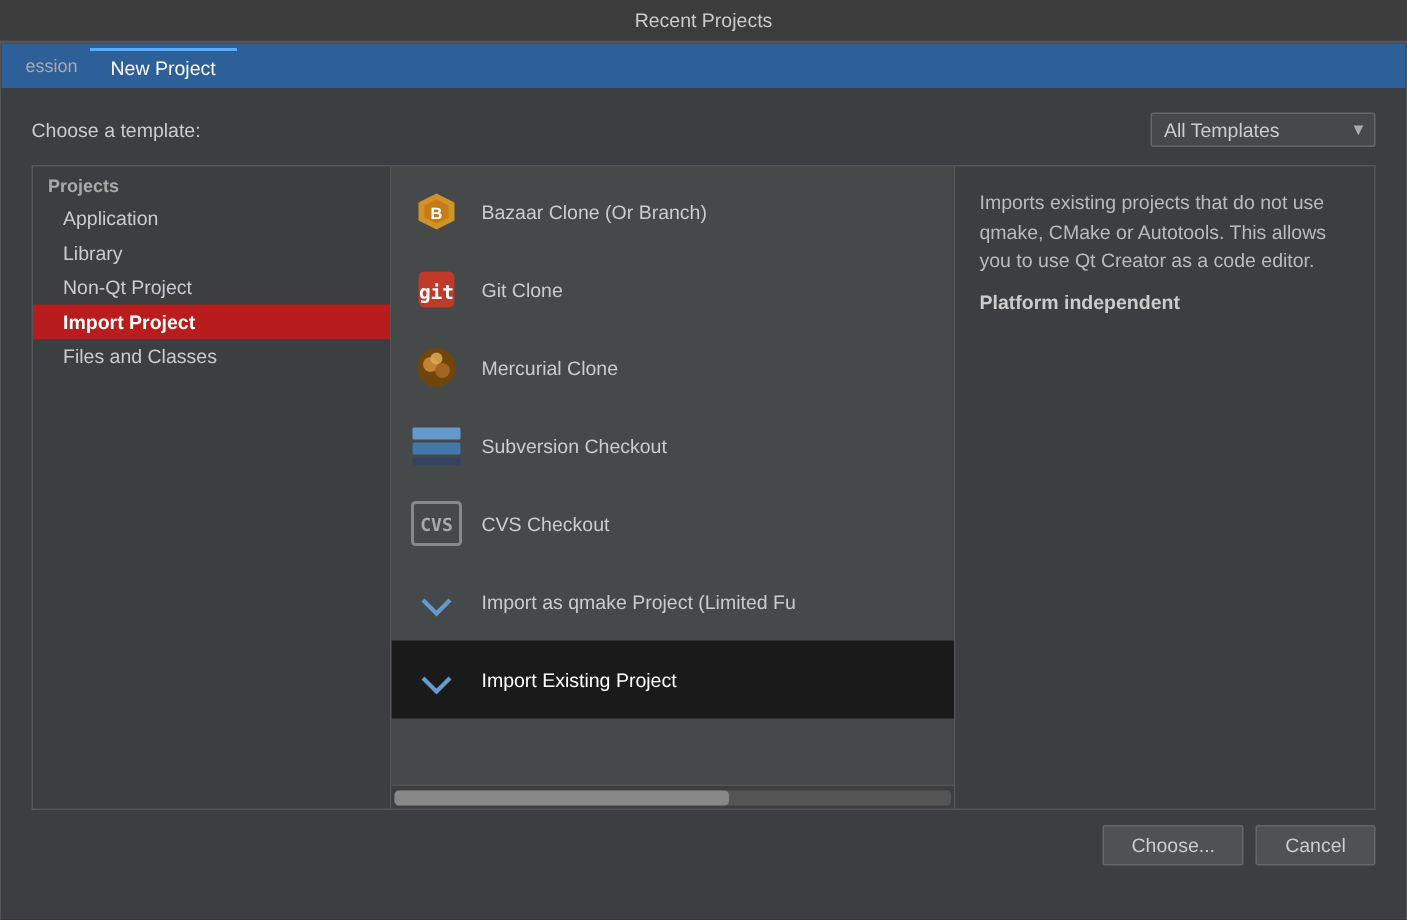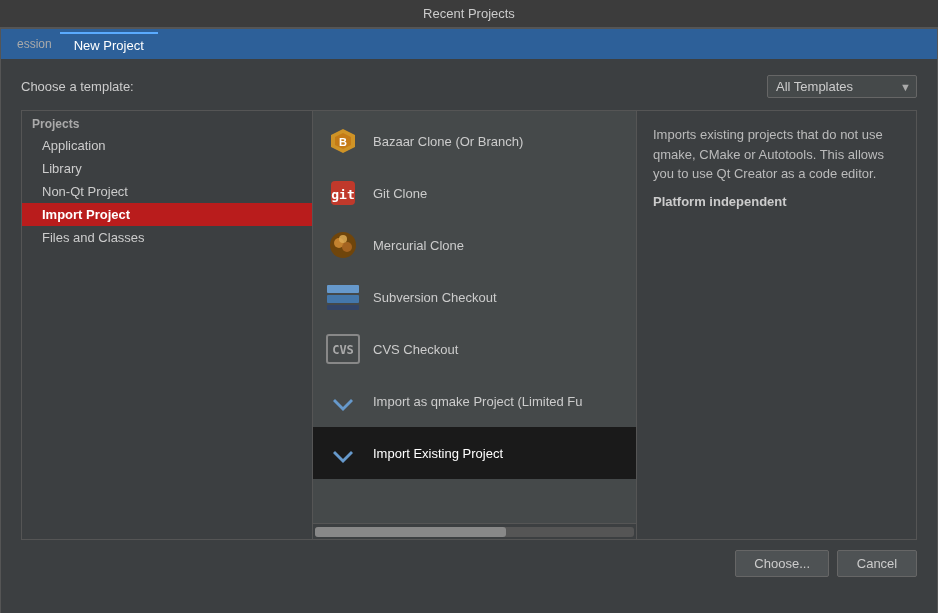--- a/index.html
+++ b/index.html
@@ -100,21 +100,21 @@
     }
 
     .main-content {
       display: flex;
       gap: 0;
       height: 430px;
     }
 
     
     .left-panel {
-      width: 292px;
+      width: 240px;
       background: #3c3f41;
       border: 1px solid #555;
       flex-shrink: 0;
       overflow-y: auto;
     }
 
     .left-panel-section-header {
       color: #aaaaaa;
       font-size: 12px;
       padding: 6px 10px 3px 10px;

